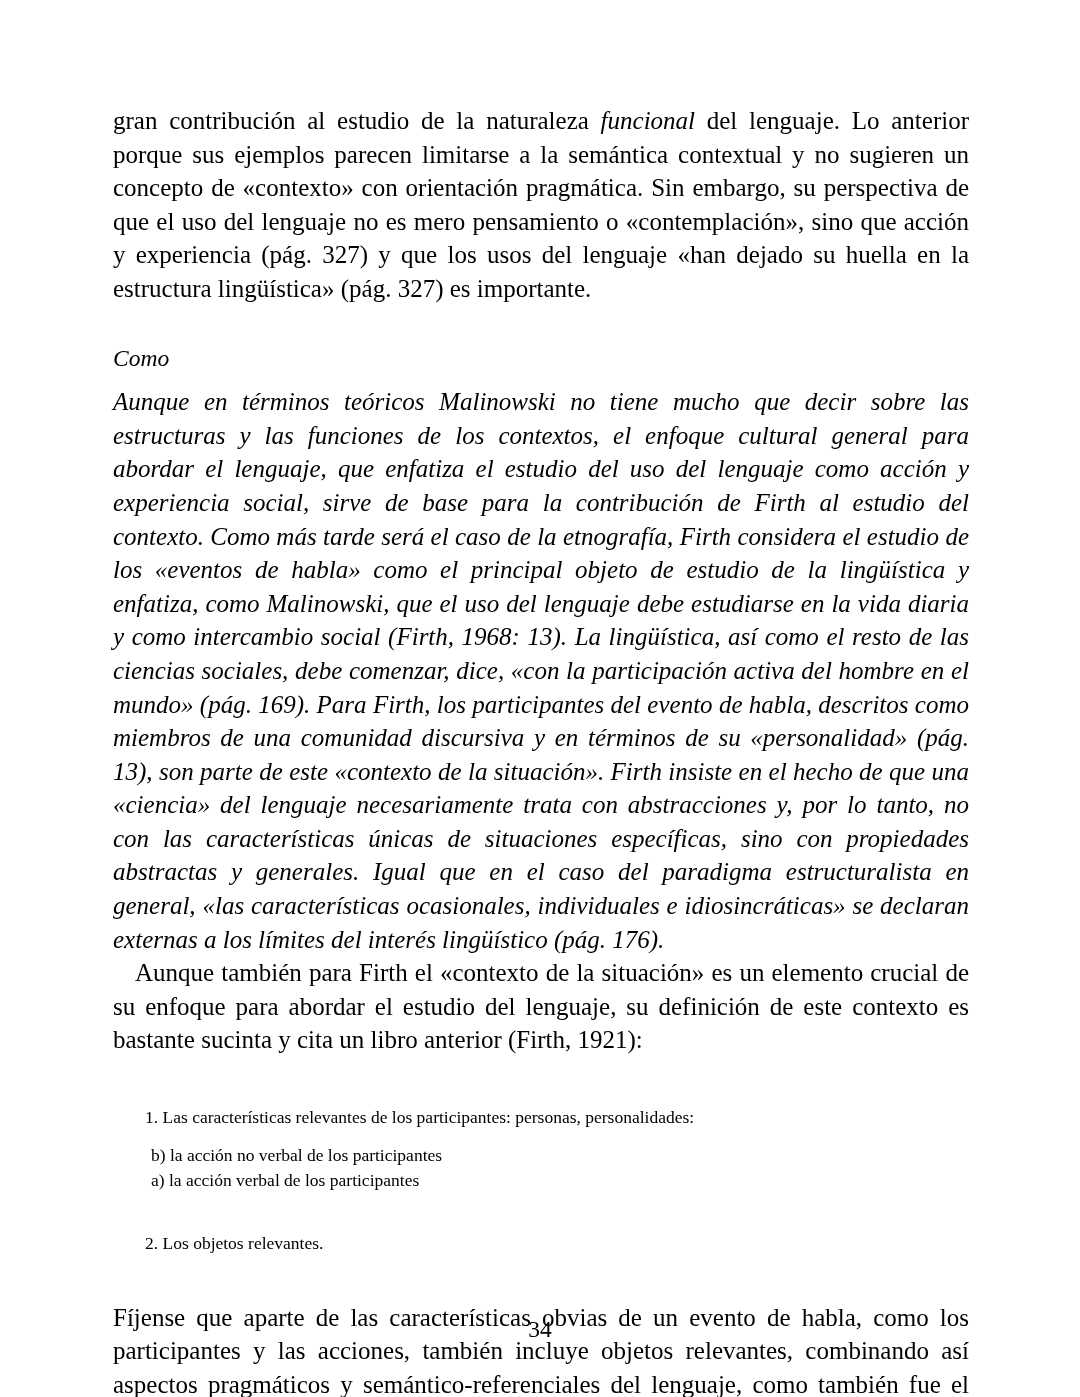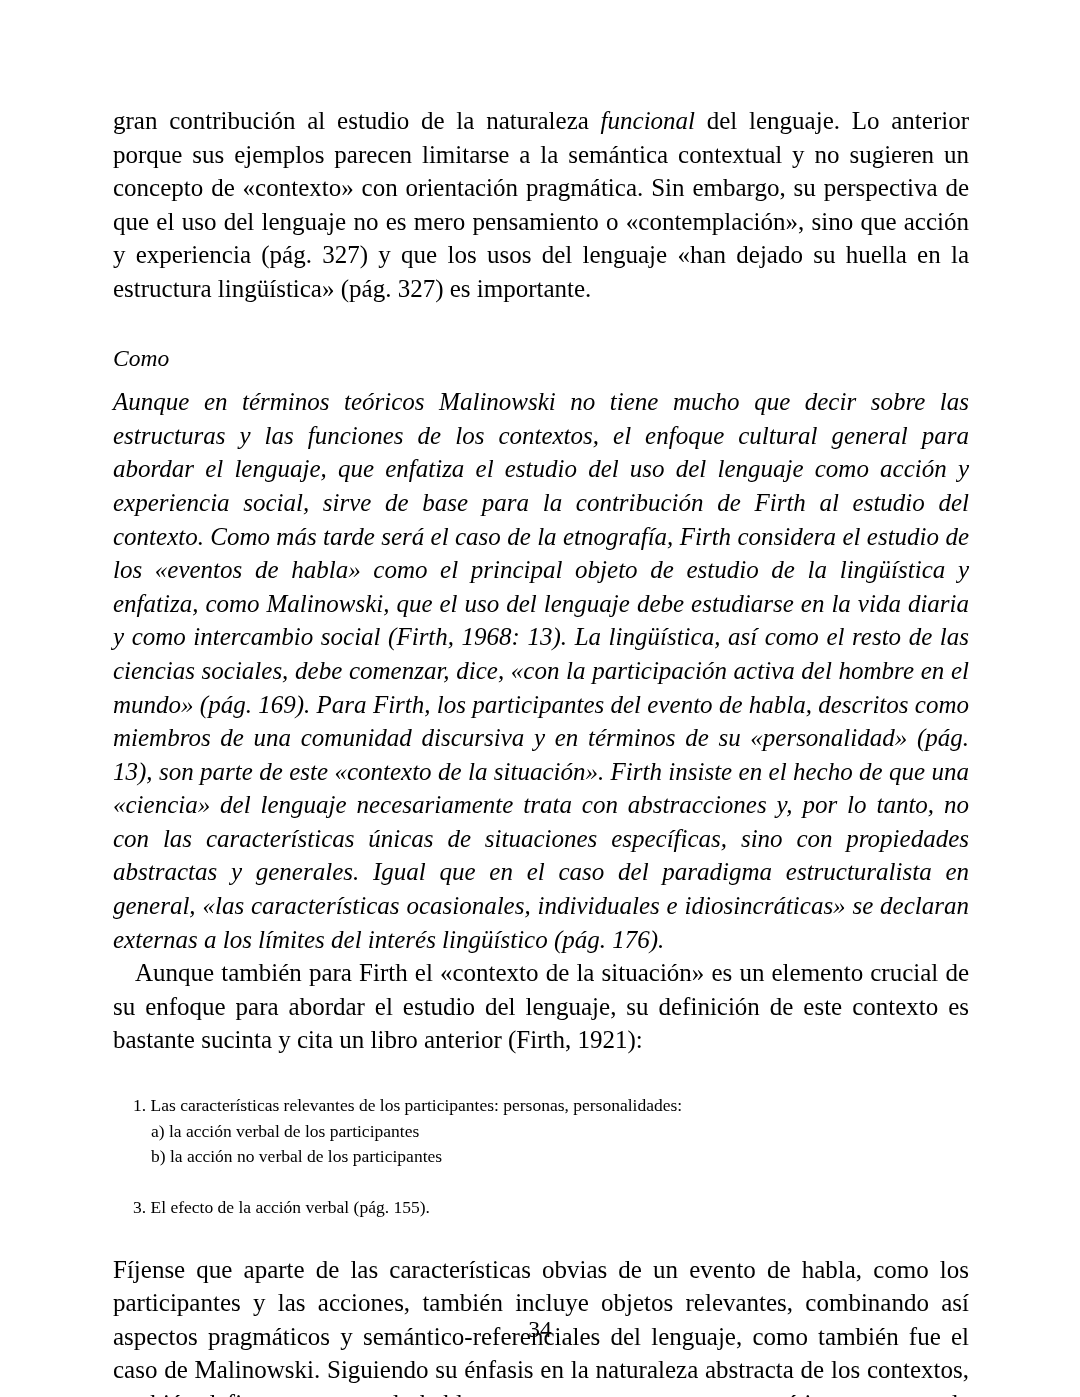--- a/index.html
+++ b/index.html
@@ -51,21 +51,21 @@
     font-style: italic;
   }
   .quote-block {
     font-size: 17.5px;
     line-height: 25.5px;
     margin: 0;
     padding-top: 36px;
     padding-bottom: 28px;
   }
   .quote-item {
-    margin: 0;
+    margin: 12px;
     padding-left: 20px;
     text-indent: -0px;
     white-space: nowrap;
   }
   .quote-subitem {
     margin: 0;
     padding-left: 38px;
     white-space: nowrap;
   }
   .quote-gap {
@@ -96,23 +96,23 @@
   <p class="body-text" id="para-opening"><span>gran contribución al estudio de la naturaleza </span><em class="ital">funcional</em><span> del lenguaje. Lo anterior porque sus ejemplos parecen limitarse a la semántica contextual y no sugieren un concepto de «contexto» con orientación pragmática. Sin embargo, su perspectiva de que el uso del lenguaje no es mero pensamiento o «contemplación», sino que acción y experiencia (pág. 327) y que los usos del lenguaje «han dejado su huella en la estructura lingüística» (pág. 327) es importante.</span></p>
 
   <h2 class="section-heading">Como</h2>
 
   <p class="body-text" id="para-firth-intro">Aunque en términos teóricos Malinowski no tiene mucho que decir sobre las estructuras y las funciones de los contextos, el enfoque cultural general para abordar el lenguaje, que enfatiza el estudio del uso del lenguaje como acción y experiencia social, sirve de base para la contribución de Firth al estudio del contexto. Como más tarde será el caso de la etnografía, Firth considera el estudio de los «eventos de habla» como el principal objeto de estudio de la lingüística y enfatiza, como Malinowski, que el uso del lenguaje debe estudiarse en la vida diaria y como intercambio social (Firth, 1968: 13). La lingüística, así como el resto de las ciencias sociales, debe comenzar, dice, «con la participación activa del hombre en el mundo» (pág. 169). Para Firth, los participantes del evento de habla, descritos como miembros de una comunidad discursiva y en términos de su «personalidad» (pág. 13), son parte de este «contexto de la situación». Firth insiste en el hecho de que una «ciencia» del lenguaje necesariamente trata con abstracciones y, por lo tanto, no con las características únicas de situaciones específicas, sino con propiedades abstractas y generales. Igual que en el caso del paradigma estructuralista en general, «las características ocasionales, individuales e idiosincráticas» se declaran externas a los límites del interés lingüístico (pág. 176).</p>
 
   <p class="body-text indent-first">Aunque también para Firth el «contexto de la situación» es un elemento crucial de su enfoque para abordar el estudio del lenguaje, su definición de este contexto es bastante sucinta y cita un libro anterior (Firth, 1921):</p>
 
   <div class="quote-block">
     <div class="quote-item">1. Las características relevantes de los participantes: personas, personalidades:</div>
+    <div class="quote-subitem">b) la acción no verbal de los participantes</div>
     <div class="quote-subitem">a) la acción verbal de los participantes</div>
-    <div class="quote-subitem">b) la acción no verbal de los participantes</div>
     <div class="quote-gap"></div>
-    <div class="quote-item">3. El efecto de la acción verbal (pág. 155).</div>
+    <div class="quote-item">2. Los objetos relevantes.</div>
   </div>
 
   <p class="body-text" id="para-fijense">Fíjense que aparte de las características obvias de un evento de habla, como los participantes y las acciones, también incluye objetos relevantes, combinando así aspectos pragmáticos y semántico-referenciales del lenguaje, como también fue el caso de Malinowski. Siguiendo su énfasis en la naturaleza abstracta de los contextos, también define un evento de habla como un «constructo esquemático», que puede aplicarse especialmente a los eventos típicos, repetitivos (pág. 176). Es esta naturaleza esquemática de los contextos que más tarde consideraré en más detalle, cuando analice la noción de «contexto» en otras disciplinas. Este es un elemento de la explicación clásica</p>
 
 </div>
 
 <div class="page-number">34</div>
 
 </body></html>

